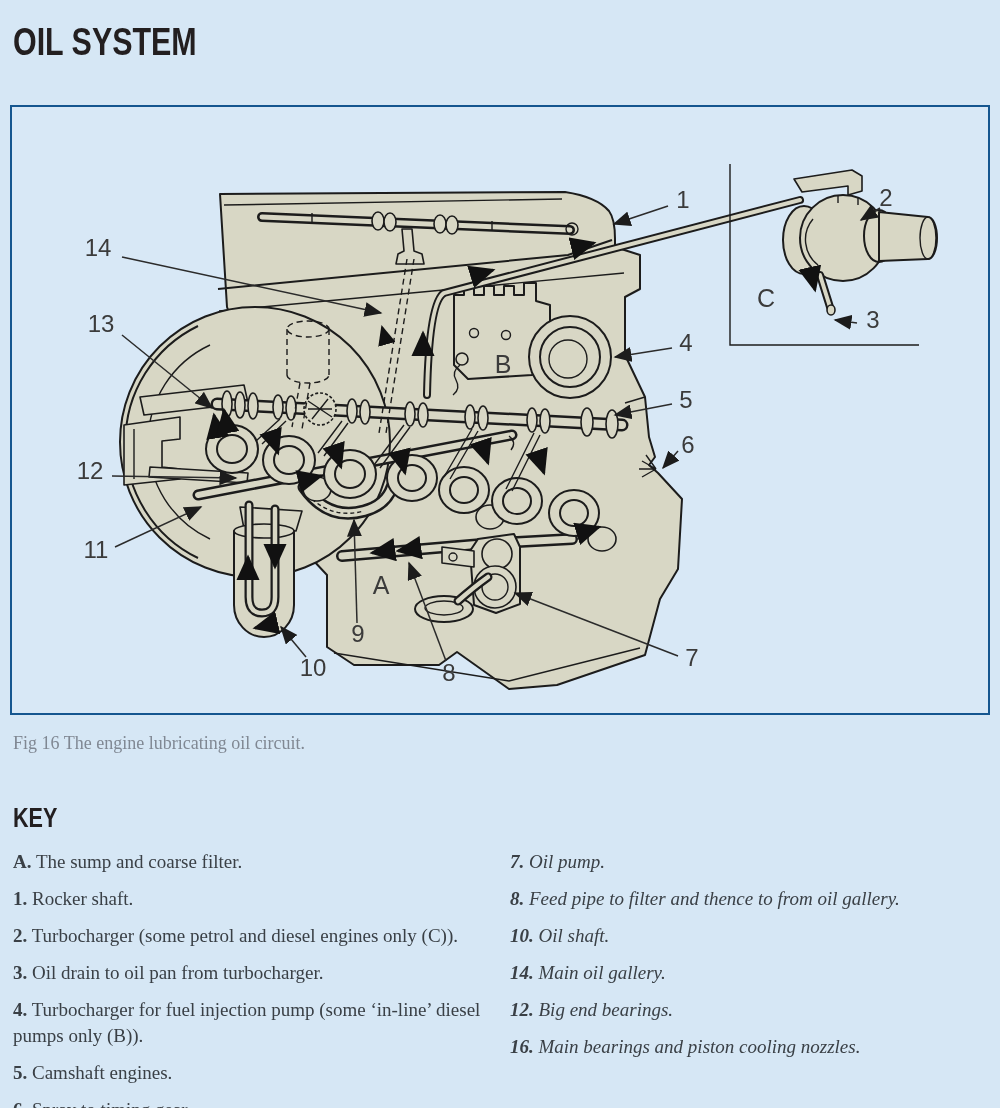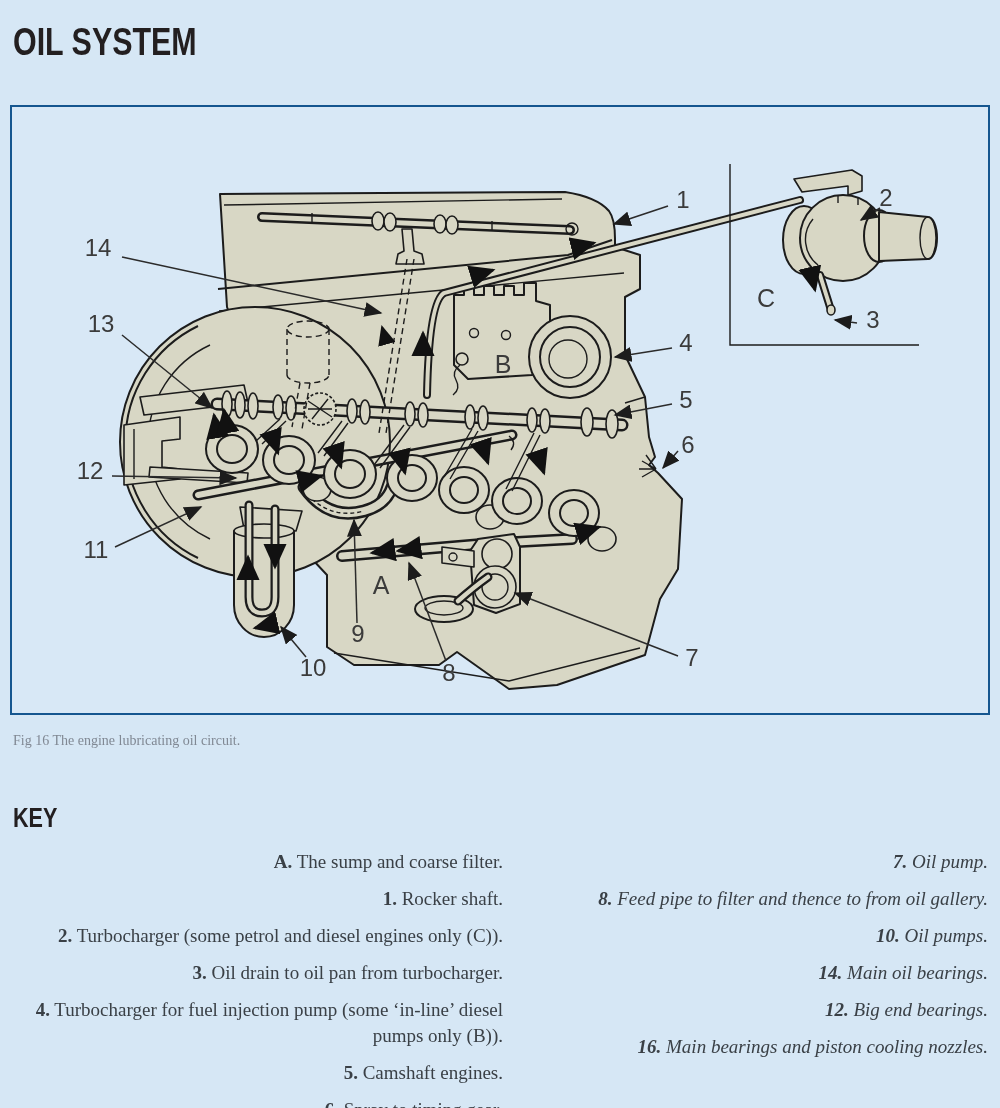--- a/index.html
+++ b/index.html
@@ -16,30 +16,30 @@
     transform:scaleX(0.78);transform-origin:left top;
     white-space:nowrap;
   }
   #figure-box{
     position:absolute;left:10px;top:105px;width:976px;height:606px;
     border:2px solid #15568f;background:#d8e8f6;box-sizing:content-box;
   }
   #figure-box svg{display:block;}
   #figure-caption{
     position:absolute;left:13px;top:733px;
-    font-size:14px;color:#808893;
+    font-size:18px;color:#808893;
   }
   #key-heading{
     position:absolute;left:13px;top:803px;
     font-size:27px;transform:scaleX(0.8);transform-origin:left top;
   }
   .key-col{position:absolute;top:849px;font-size:19px;color:#3a4046;}
   #key-col-left{left:13px;width:490px;}
   #key-col-right{left:510px;width:478px;font-style:italic;}
-  .key-item{margin:0 0 11px 0;line-height:26px;text-align:right;}
+  .key-item{margin:0 0 11px 0;line-height:26px;}
   .key-item b{font-weight:bold;}
   
   .bz{fill:#d8d7c5;stroke:#1c1c1c;stroke-width:2;stroke-linejoin:round;}
   .bz1{fill:#d8d7c5;stroke:#1c1c1c;stroke-width:1.6;stroke-linejoin:round;}
   .ln{fill:none;stroke:#1c1c1c;stroke-width:2;}
   .ln1{fill:none;stroke:#1c1c1c;stroke-width:1.4;}
   .dash{stroke-dasharray:6 4;}
   .dash2{stroke-dasharray:4 3;}
   .to{fill:none;stroke:#1c1c1c;stroke-linecap:round;}
   .ti{fill:none;stroke:#d8d7c5;stroke-linecap:round;}
@@ -312,18 +312,18 @@
   <p class="key-item"><b>2.</b> <span>Turbocharger (some petrol and diesel engines only (C)).</span></p>
   <p class="key-item"><b>3.</b> <span>Oil drain to oil pan from turbocharger.</span></p>
   <p class="key-item"><b>4.</b> <span>Turbocharger for fuel injection pump (some ‘in-line’ diesel pumps only (B)).</span></p>
   <p class="key-item"><b>5.</b> <span>Camshaft engines.</span></p>
   <p class="key-item"><b>6.</b> <span>Spray to timing gear.</span></p>
 </div>
 
 <div id="key-col-right" class="key-col">
   <p class="key-item"><b>7.</b> <span>Oil pump.</span></p>
   <p class="key-item"><b>8.</b> <span>Feed pipe to filter and thence to from oil gallery.</span></p>
-  <p class="key-item"><b>10.</b> <span>Oil pumps.</span></p>
-  <p class="key-item"><b>14.</b> <span>Main oil bearings.</span></p>
+  <p class="key-item"><b>10.</b> <span>Oil shaft.</span></p>
+  <p class="key-item"><b>14.</b> <span>Main oil gallery.</span></p>
   <p class="key-item"><b>12.</b> <span>Big end bearings.</span></p>
   <p class="key-item"><b>16.</b> <span>Main bearings and piston cooling nozzles.</span></p>
 
 </div>
 
 </body></html>

